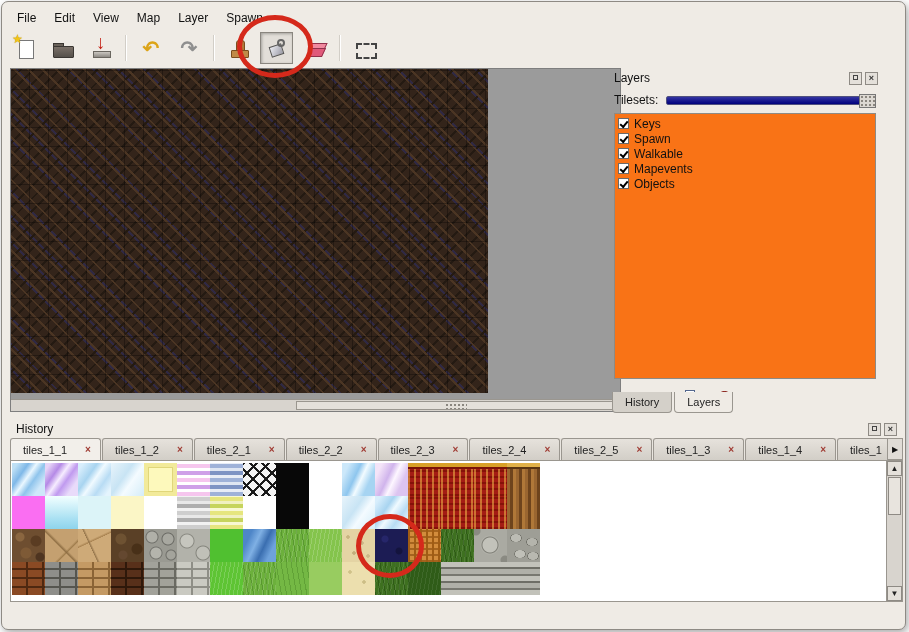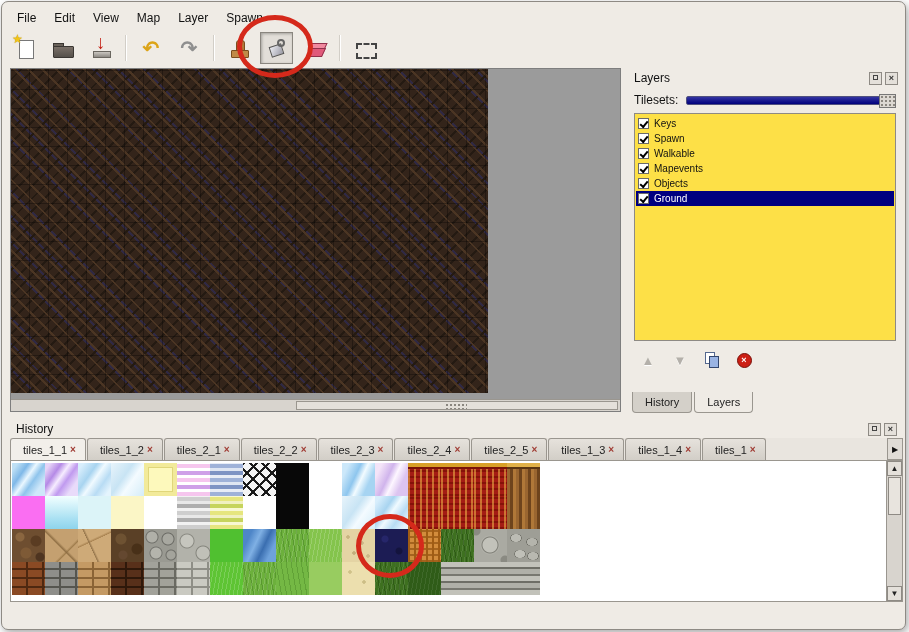--- a/index.html
+++ b/index.html
@@ -66,29 +66,29 @@
 
   
   .panel-title{display:flex;align-items:center;height:20px;padding:2px 6px;}
   .panel-title-text{font-size:12px;color:#111;}
   .win-btns{margin-left:auto;display:flex;gap:3px;}
   .wbtn{width:13px;height:13px;background:#e4e0da;border:1px solid #8e8a84;font-size:9px;line-height:10px;
     text-align:center;color:#333;font-weight:bold;}
   .wbtn .inner{display:block;width:5px;height:5px;border:1px solid #444;margin:2px auto 0;}
 
   
-  .layers-panel{position:absolute;left:626px;top:66px;width:276px;height:345px;}
+  .layers-panel{position:absolute;left:606px;top:66px;width:276px;height:345px;}
   .opacity-row{display:flex;align-items:center;padding:5px 8px 4px 6px;gap:8px;}
   .opacity-label{font-size:12px;color:#111;}
   .slider{flex:1;height:9px;position:relative;border:1px solid #50507e;border-radius:2px;
     background:linear-gradient(180deg,#3434a2,#00007c);}
   .slider-handle{position:absolute;right:-1px;top:-3px;width:17px;height:14px;background:#dcd8d2;
     border:1px solid #777;background-image:radial-gradient(#8a867f 1px,transparent 1.4px);background-size:4px 4px;}
-  .layers-list{margin:2px 8px 0 6px;height:228px;background:#fde047;border:1px solid #8e8a84;
-    overflow:hidden;padding:2px 1px;font-size:10px;}
+  .layers-list{margin:2px 8px 0 6px;height:266px;background:#f97316;border:1px solid #8e8a84;
+    overflow:hidden;padding:2px 1px;font-size:12px;}
   .layer-row{display:flex;align-items:center;height:15px;gap:5px;padding-left:2px;color:#111;}
   .layer-row.selected{background:#000080;color:#fff;}
   .checkbox{width:11px;height:11px;background:#fff;border:1px solid #6a6a6a;position:relative;flex:none;}
   .checkbox.checked::after{content:"";position:absolute;left:1px;top:2px;width:6px;height:3px;
     border-left:2px solid #000;border-bottom:2px solid #000;transform:rotate(-50deg);}
   .layer-actions{display:flex;align-items:center;gap:12px;padding:9px 0 0 10px;}
   .act-btn{width:20px;height:20px;display:flex;align-items:center;justify-content:center;position:relative;}
   .arrow-glyph{font-size:13px;color:#b4b0aa;text-shadow:0 1px 0 #fff;}
   .dup-icon{position:relative;width:16px;height:16px;display:block;}
   .dup-icon .p1{position:absolute;left:1px;top:0;width:10px;height:12px;background:#fff;border:1px solid #55688e;}
@@ -98,21 +98,21 @@
   .panel-tabs{position:absolute;bottom:0;left:4px;display:flex;}
   .ptab{padding:4px 12px;font-size:11px;color:#222;background:#d4d0c9;border:1px solid #9a968f;border-top:none;
     border-radius:0 0 4px 4px;margin-right:2px;}
   .ptab.active{background:#efebe5;}
 
   
   .tilesets-panel{position:absolute;left:8px;top:418px;width:893px;height:184px;}
   .tilesets-panel .panel-title{height:18px;padding:1px 6px;}
   .ts-tabs-row{display:flex;align-items:flex-end;height:23px;background:#e9e5df;border-bottom:1px solid #9a968f;}
   .ts-tabs{display:flex;flex:1;overflow:hidden;}
-  .ts-tab{flex:none;display:flex;align-items:center;gap:3px;height:22px;padding:3px 9px 3px 12px;font-size:11px;
+  .ts-tab{flex:none;display:flex;align-items:center;gap:18px;height:22px;padding:3px 9px 3px 12px;font-size:11px;
     color:#222;background:linear-gradient(#e6e2dc,#d2cec7);border:1px solid #9a968f;border-bottom:none;
     border-radius:3px 3px 0 0;margin-right:1px;}
   .ts-tab.active{background:#f2efea;height:23px;margin-bottom:-1px;}
   .ts-tab-close{color:#a03c34;font-size:10px;font-weight:bold;line-height:10px;}
   .ts-scroll-btn{flex:none;width:16px;height:22px;background:#e0dcd6;border:1px solid #9a968f;
     font-size:8px;display:flex;align-items:center;justify-content:center;color:#111;}
   .ts-content{position:relative;height:141px;background:#fff;border:1px solid #9a968f;border-top:none;overflow:hidden;}
   .tile-grid{position:absolute;left:1px;top:2px;display:grid;grid-template-columns:repeat(16,33px);grid-auto-rows:33px;}
   .tile{width:33px;height:33px;}
   .vscroll{position:absolute;right:0;top:0;bottom:0;width:16px;background:#d8d4ce;border-left:1px solid #9a968f;}
@@ -326,24 +326,20 @@
           <span class="checkbox checked"></span>
           <span class="layer-name">Mapevents</span>
         </div>
 
 
         <div class="layer-row">
           <span class="checkbox checked"></span>
           <span class="layer-name">Objects</span>
         </div>
 
-        <div class="layer-row selected">
-          <span class="checkbox checked"></span>
-          <span class="layer-name">Ground</span>
-        </div>
       </div>
     <div class="layer-actions">
       <span class="act-btn">
           <span class="arrow-glyph">▲</span>
         </span>
       <span class="act-btn">
           <span class="arrow-glyph">▼</span>
         </span>
       <span class="act-btn">
           <span class="dup-icon">

